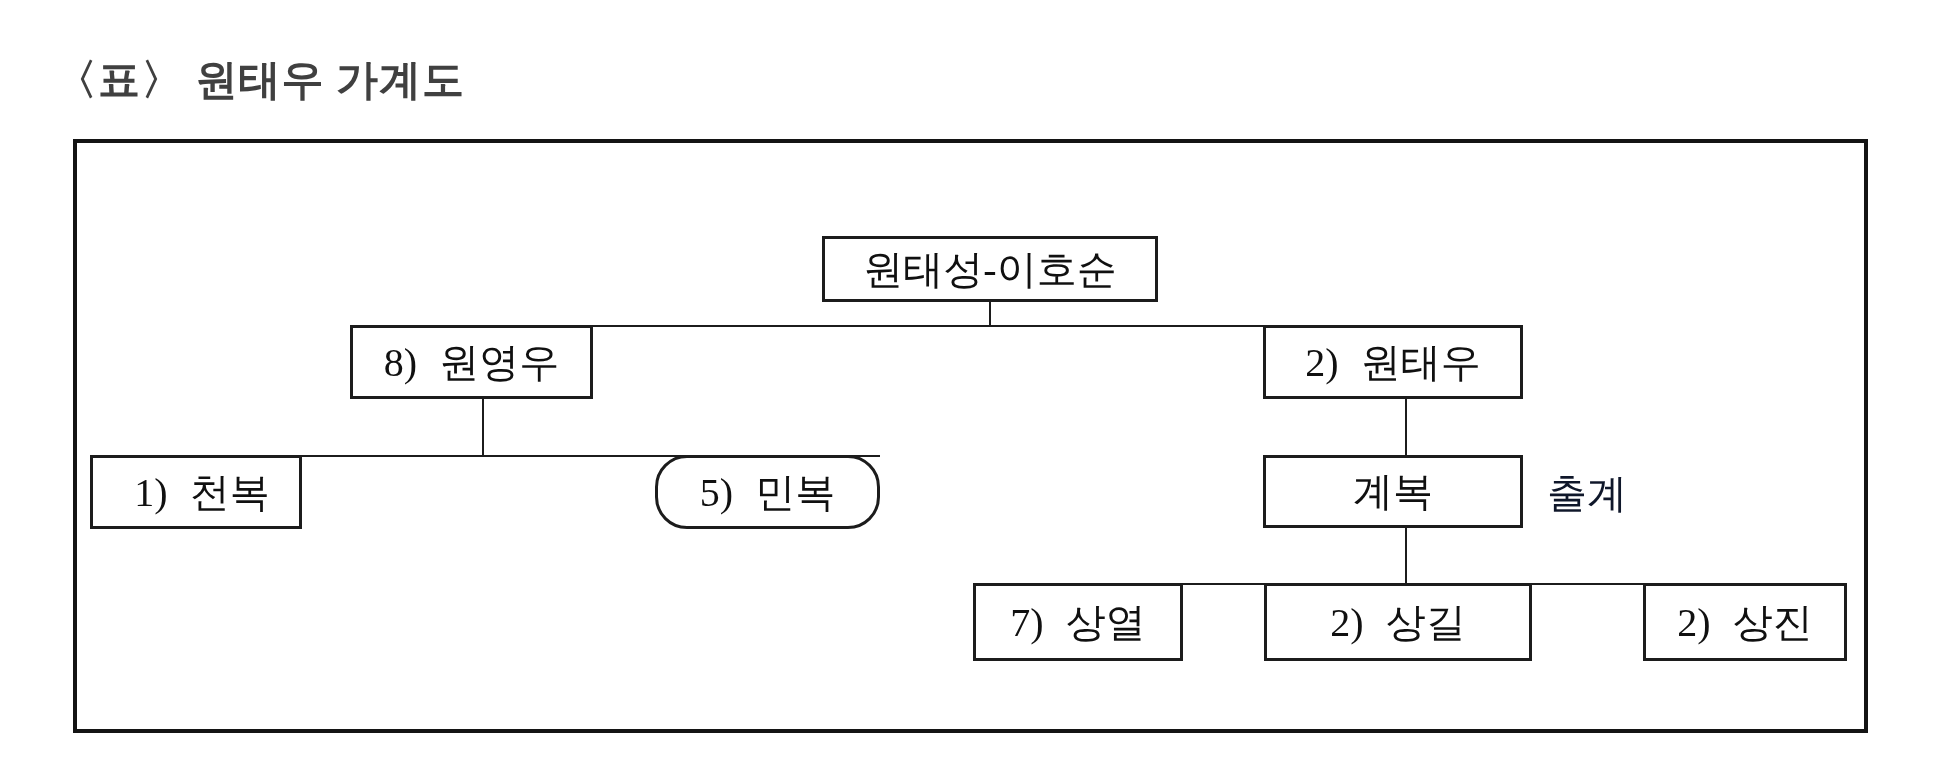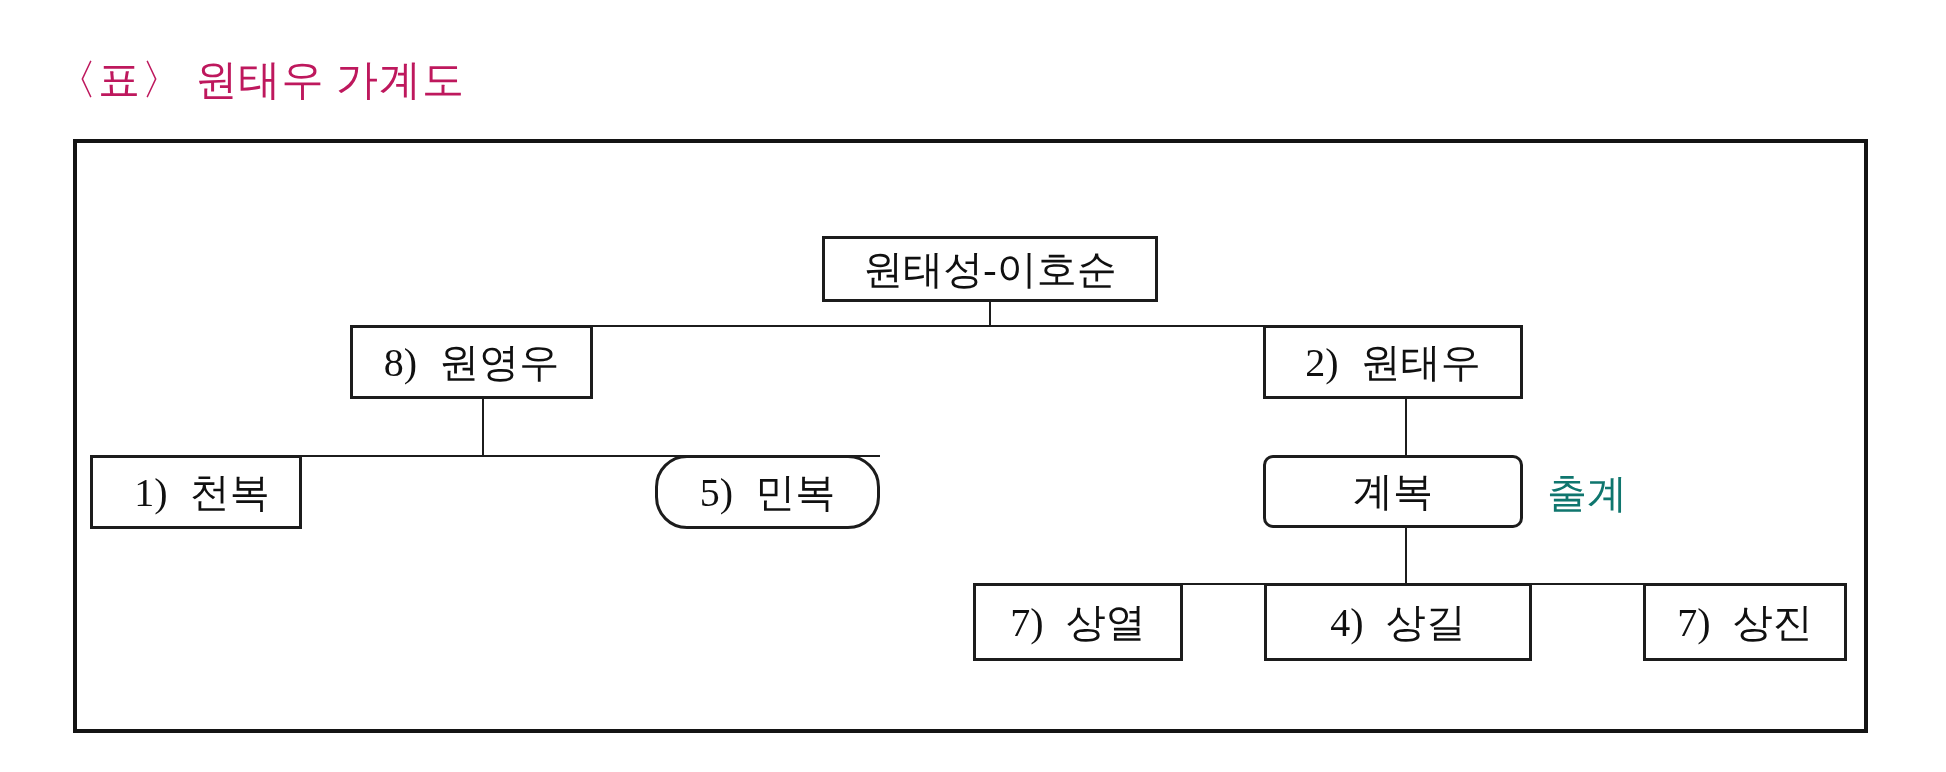--- a/index.html
+++ b/index.html
@@ -13,23 +13,23 @@
     width: 1946px;
     height: 772px;
     background: #ffffff;
     overflow: hidden;
   }
   .page-title {
     position: absolute;
     left: 55px;
     top: 52px;
     font-size: 42px;
-    font-weight: 400;
+    font-weight: 700;
     letter-spacing: 1px;
-    color: #be185d;
+    color: #404040;
     white-space: nowrap;
   }
   .frame {
     position: absolute;
     left: 73px;
     top: 139px;
     width: 1795px;
     height: 594px;
     border: 4px solid #141414;
     background: #ffffff;
@@ -51,33 +51,33 @@
   .h-line, .v-line {
     position: absolute;
     background: #1c1c1c;
     z-index: 1;
   }
   .h-line { height: 2px; }
   .v-line { width: 2px; }
   .annotation {
     position: absolute;
     font-size: 40px;
-    color: #0f766e;
+    color: #0f172a;
     white-space: nowrap;
     z-index: 3;
   }
 
   
   #n-root     { left: 822px;  top: 203px; width: 336px; height: 66px; margin-top: 33px; }
   #n-yeongwoo { left: 350px;  top: 325px; width: 243px; height: 74px; }
   #n-taewoo   { left: 1263px; top: 325px; width: 260px; height: 74px; }
   #n-cheonbok { left: 90px;   top: 455px; width: 212px; height: 74px; padding-left: 12px; }
   #n-gyebok3  { left: 352px;  top: 455px; width: 248px; height: 74px; }
   #n-minbok   { left: 655px;  top: 455px; width: 225px; height: 74px; border-radius: 32px; }
-  #n-gyebok-a { left: 1263px; top: 455px; width: 260px; height: 73px; border-radius: 10px; }
+  #n-gyebok-a { left: 1263px; top: 455px; width: 260px; height: 73px; }
   #n-sangyeol { left: 973px;  top: 583px; width: 210px; height: 78px; }
   #n-sanggil  { left: 1264px; top: 583px; width: 268px; height: 78px; }
   #n-sangjin  { left: 1643px; top: 583px; width: 204px; height: 78px; }
 
   
   #v-root     { left: 989px;  top: 267px; height: 58px; }
   #h-gen2     { left: 592px;  top: 325px; width: 673px; }
   #v-yeongwoo { left: 482px;  top: 399px; height: 56px; }
   #h-gen3l    { left: 90px;   top: 455px; width: 790px; }
   #v-taewoo   { left: 1405px; top: 399px; height: 56px; }
@@ -108,16 +108,16 @@
   <div class="node" id="n-yeongwoo">8) 원영우</div>
   <div class="node bold" id="n-taewoo">2) 원태우</div>
 
   <div class="node" id="n-cheonbok">1) 천복</div>
   <div class="node" id="n-minbok">5) 민복</div>
 
   <div class="node bold" id="n-gyebok-a">계복</div>
   <div class="annotation" id="ann-chulgye">출계</div>
 
   <div class="node" id="n-sangyeol">7) 상열</div>
-  <div class="node bold" id="n-sanggil">4) 상길</div>
-  <div class="node" id="n-sangjin">7) 상진</div>
+  <div class="node bold" id="n-sanggil">2) 상길</div>
+  <div class="node" id="n-sangjin">2) 상진</div>
 
 </div>
 
 </body></html>

